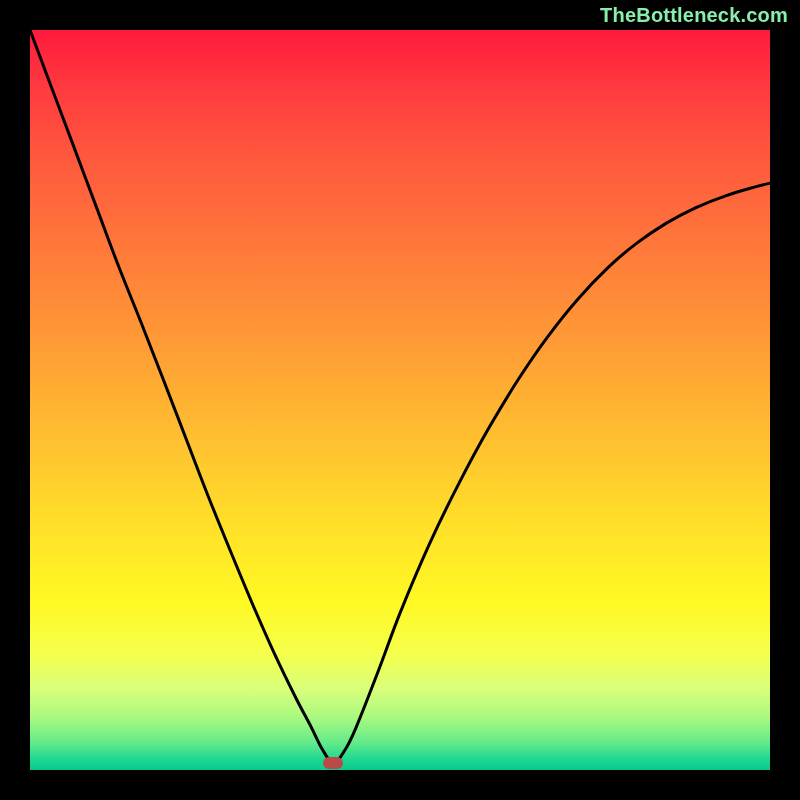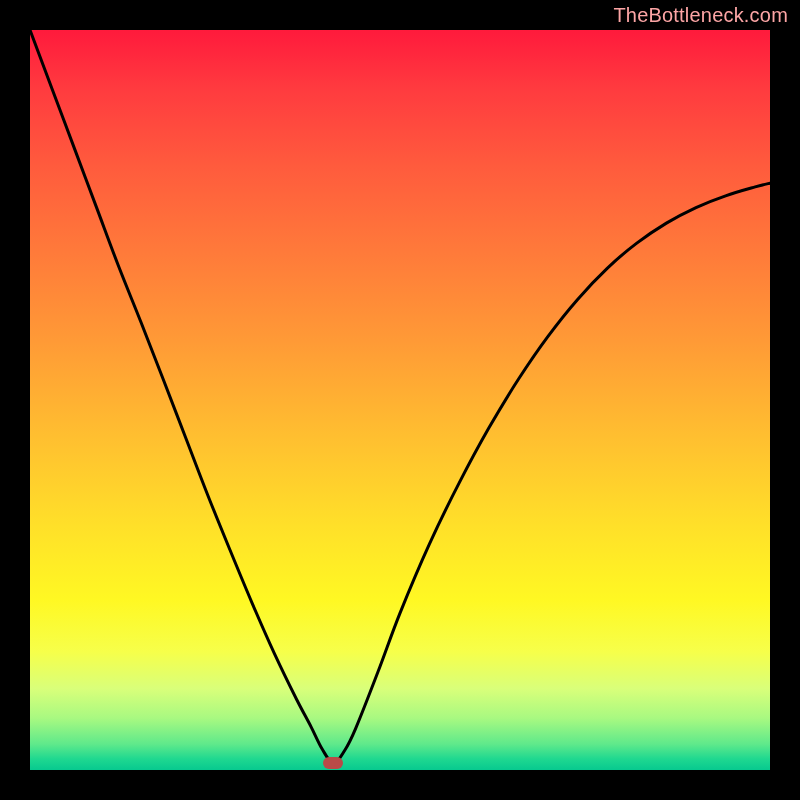--- a/index.html
+++ b/index.html
@@ -40,23 +40,23 @@
       #a8f981 93%,
       #5fe98b 96.5%,
       #1fd890 98.5%,
       #07c98f 100%
     );
   }
   .watermark {
     position: absolute;
     top: 4px;
     right: 12px;
-    color: #fca5a5;
+    color: #86efac;
     font-size: 20px;
-    font-weight: 400;
+    font-weight: 700;
     letter-spacing: 0.2px;
     user-select: none;
   }
   svg.curve {
     position: absolute;
     top: 0;
     left: 0;
     width: 740px;
     height: 740px;
   }

